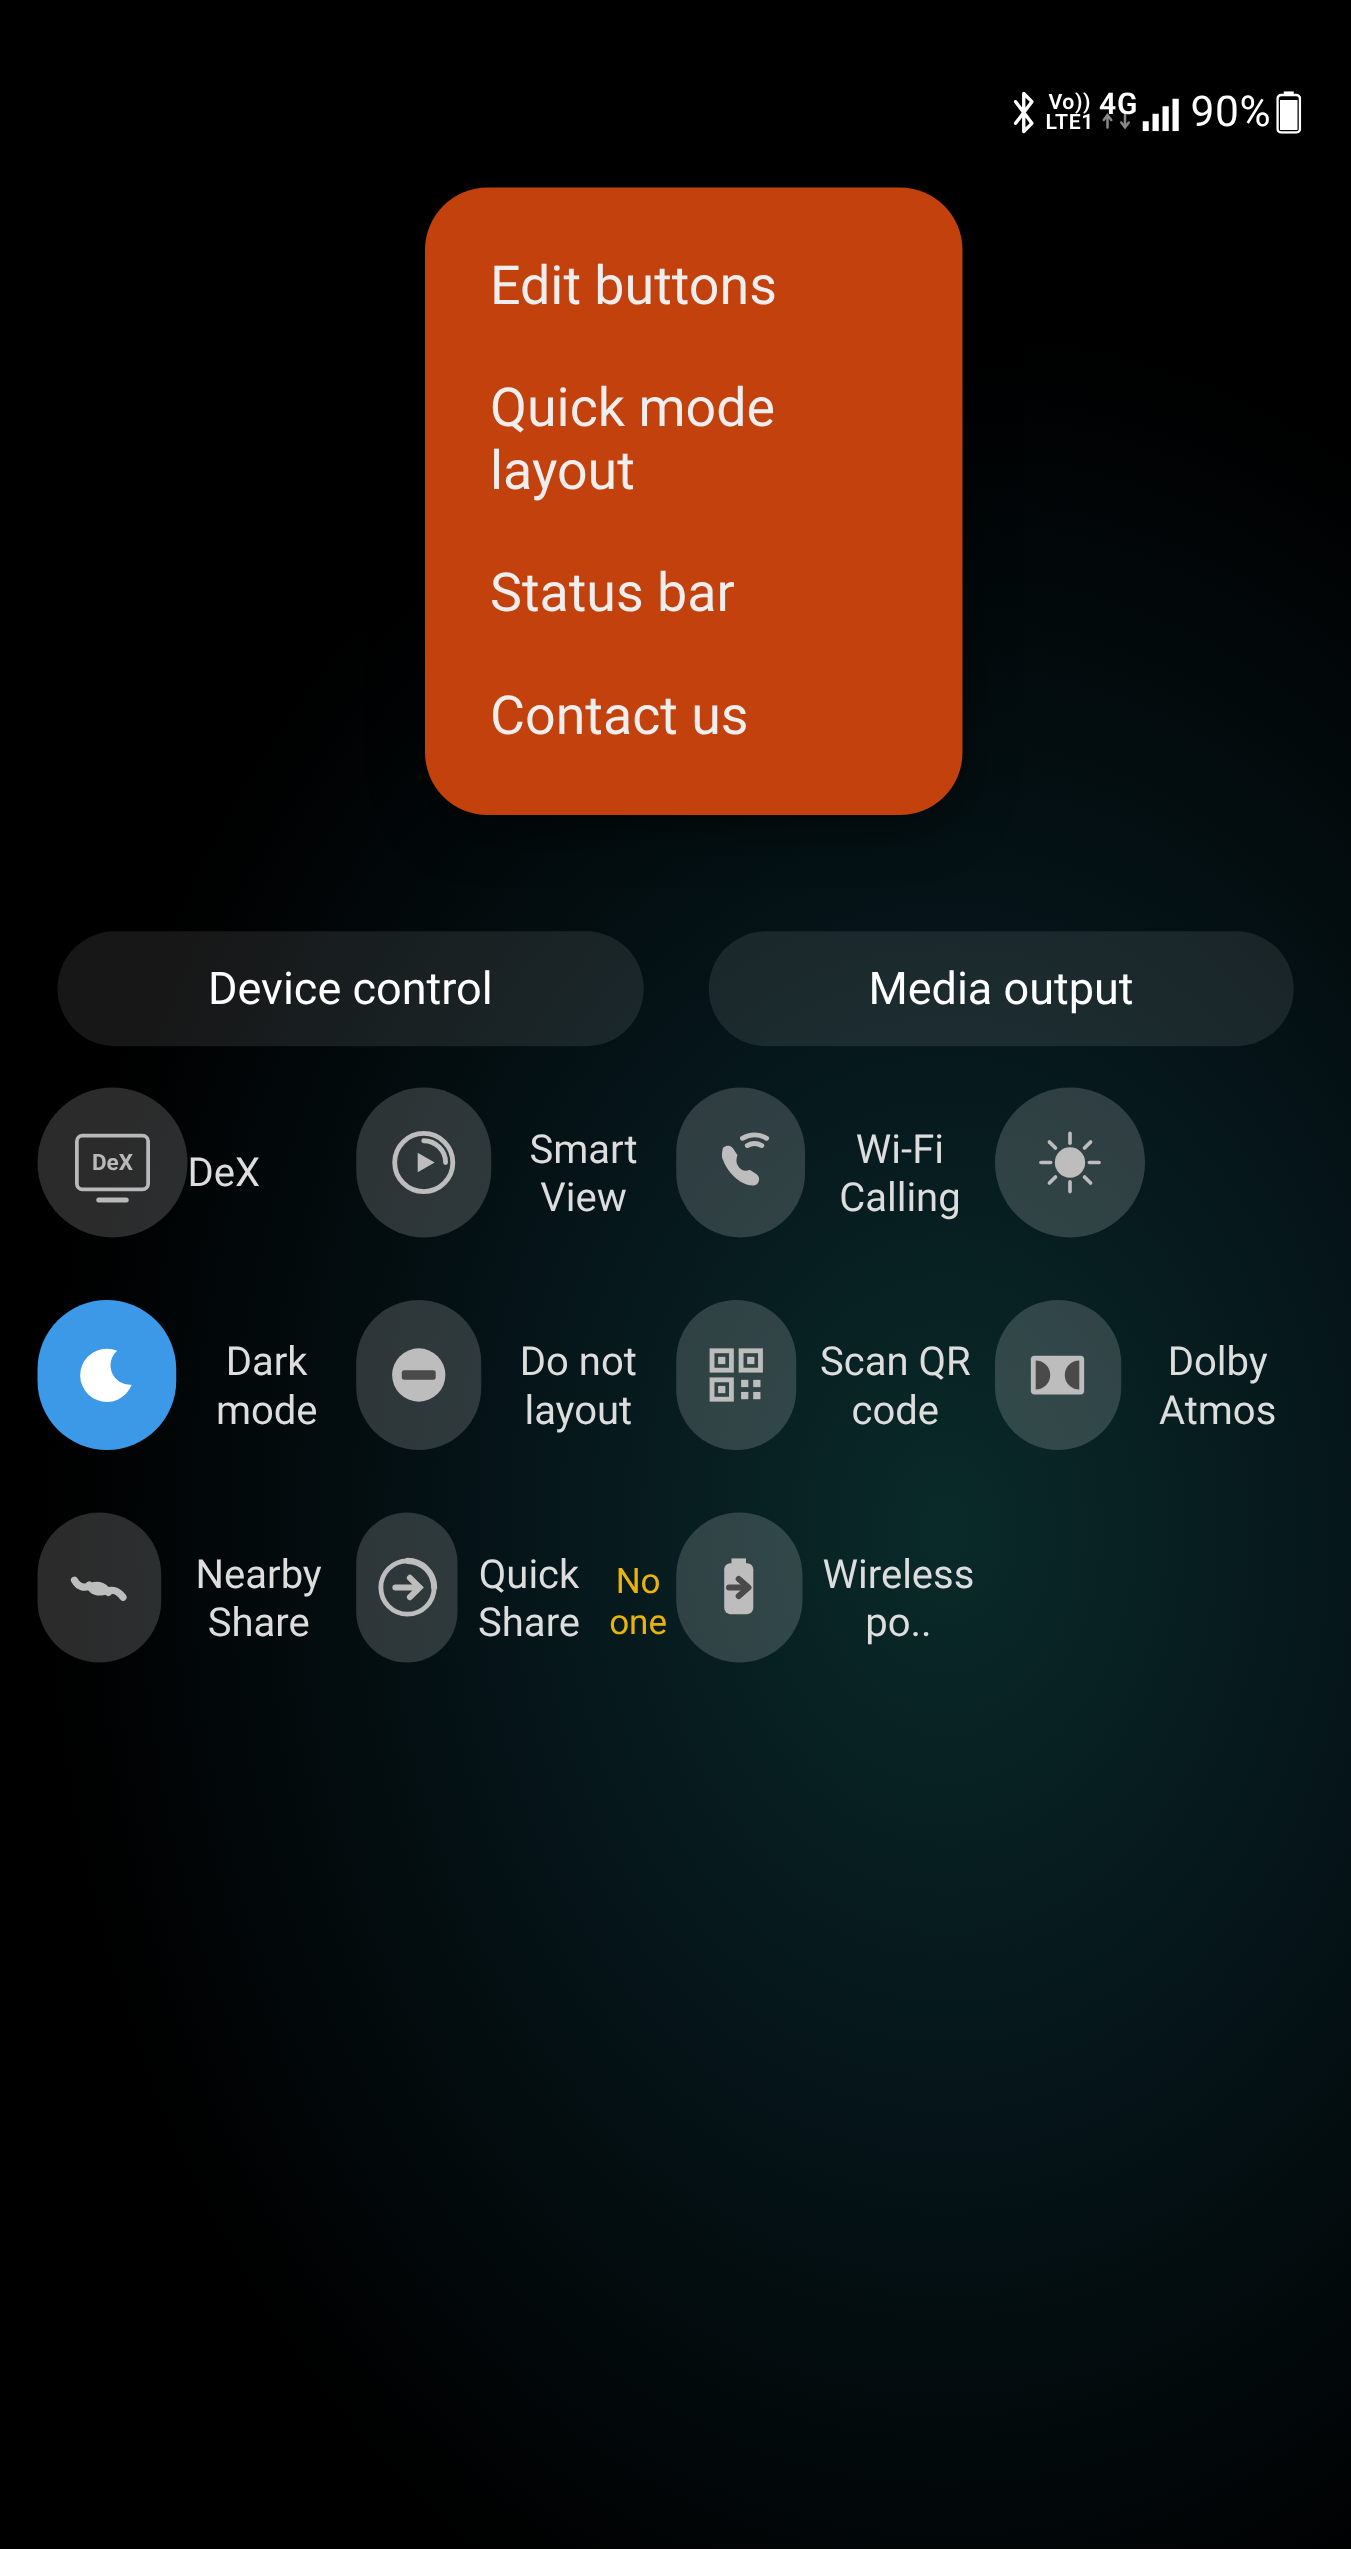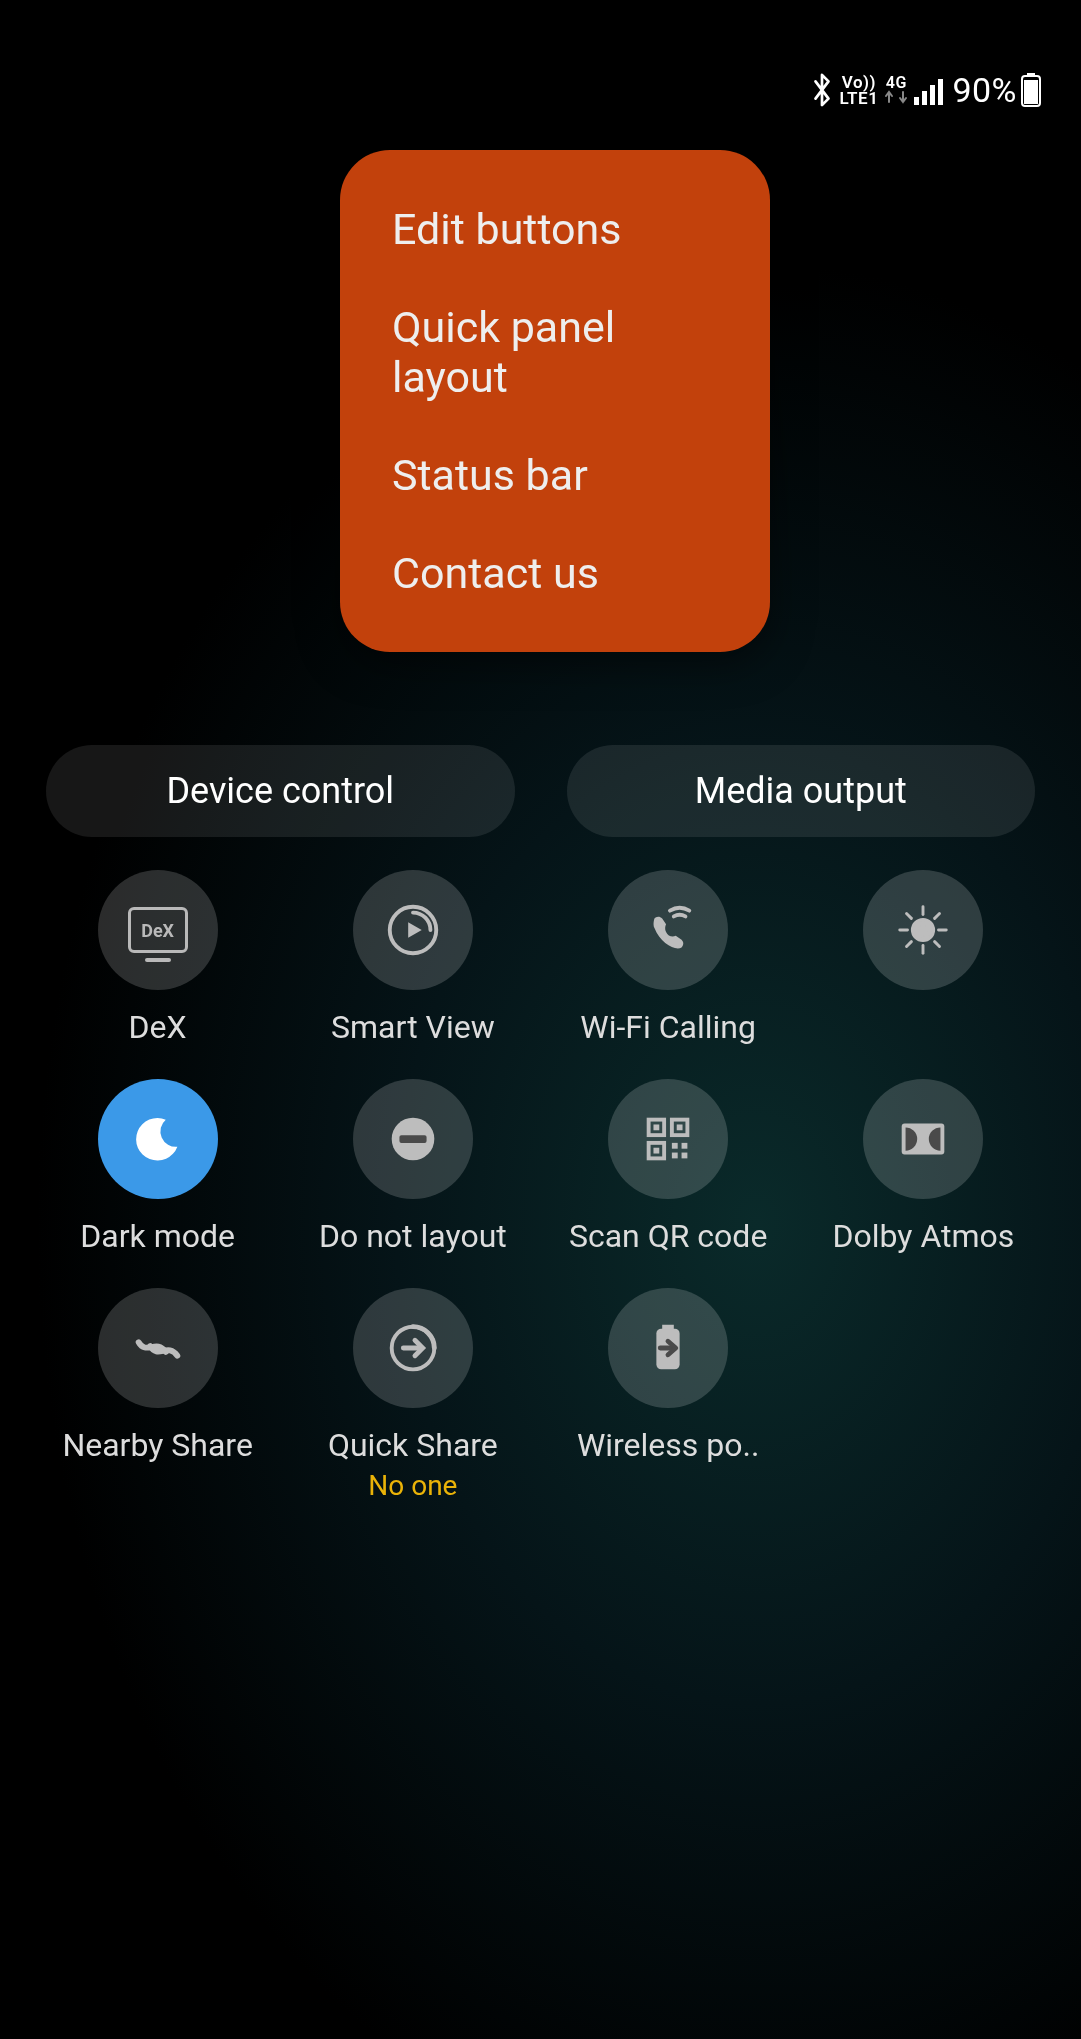--- a/index.html
+++ b/index.html
@@ -1,30 +1,30 @@
 <!DOCTYPE html>
 <html><head>
 <meta charset="utf-8">
 <style>
   html,body{margin:0;padding:0;width:1081px;height:2039px;background:#000;font-family:-apple-system,Roboto,"Segoe UI",sans-serif;color:#e8e8e8;overflow:hidden;}
   .bg{position:absolute;inset:0;background:radial-gradient(ellipse 900px 1200px at 70% 60%, #0a2a2a 0%, #051418 40%, #000 80%);}
   .status-bar{position:absolute;top:70px;right:40px;display:flex;align-items:center;gap:4px;font-size:34px;color:#fff;letter-spacing:.5px;}
   .status-bar .ico{display:inline-flex;align-items:center;justify-content:center}
   .status-bar svg{display:block}
   .vo{font-size:17px;line-height:16px;text-align:center;font-weight:600;}
-  .fourg{font-size:16px;line-height:14px;text-align:center;font-weight:600;}
+  .fourg{font-size:24px;line-height:14px;text-align:center;font-weight:600;}
   .clock-box{position:absolute;left:0;right:0;top:390px;text-align:center;}
   .clock{font-size:150px;font-weight:300;color:#eaeaea;line-height:1;}
   .date{font-size:46px;color:#e4e4e4;margin-top:24px;}
   .menu{position:absolute;left:340px;top:150px;width:430px;background:#c2410c;border-radius:50px;padding:30px 0;box-shadow:0 10px 40px rgba(0,0,0,.5);}
   .menu-item{padding:24px 52px;font-size:43px;color:#eee;}
   .pill-row{position:absolute;left:46px;right:46px;top:745px;display:flex;gap:52px;}
   .pill{flex:1;height:92px;border-radius:46px;background:rgba(255,255,255,.09);display:flex;align-items:center;justify-content:center;font-size:36px;color:#fff;}
   .tiles{position:absolute;left:0;right:0;top:870px;display:grid;grid-template-columns:repeat(4,1fr);padding:0 30px;column-gap:0;row-gap:32px;}
-  .tile{display:flex;flex-direction:column;align-items:center;}
+  .tile{display:flex;flex-direction:row;align-items:center;}
   .circle{width:120px;height:120px;border-radius:60px;background:rgba(255,255,255,.17);display:flex;align-items:center;justify-content:center;margin-bottom:18px;}
   .circle.active{background:#3b99e8;}
   .tile-label{font-size:32px;color:#ddd;text-align:center;line-height:1.22;max-width:200px;}
   .tile-sub{font-size:28px;color:#eab308;text-align:center;margin-top:4px;}
   .circle svg{width:62px;height:62px;}
   .dex-box{width:54px;height:40px;border:3px solid #b9b9b9;border-radius:6px;display:flex;align-items:center;justify-content:center;font-size:18px;font-weight:700;color:#b9b9b9;position:relative;}
   .dex-box::after{content:"";position:absolute;bottom:-12px;left:50%;transform:translateX(-50%);width:26px;height:4px;background:#b9b9b9;border-radius:2px;}
 </style>
 </head>
 <body>
@@ -65,21 +65,21 @@
   </span>
 </div>
 
 <div class="clock-box">
   <div class="clock">0</div>
   <div class="date">Wed, </div>
 </div>
 
 <div class="menu">
   <div class="menu-item">Edit buttons</div>
-  <div class="menu-item">Quick panel layout</div>
+  <div class="menu-item">Quick mode layout</div>
   <div class="menu-item">Status bar</div>
   <div class="menu-item">Contact us</div>
 </div>
 
 <div class="pill-row">
   <div class="pill">Device control</div>
   <div class="pill">Media output</div>
 </div>
 
 <div class="tiles">

